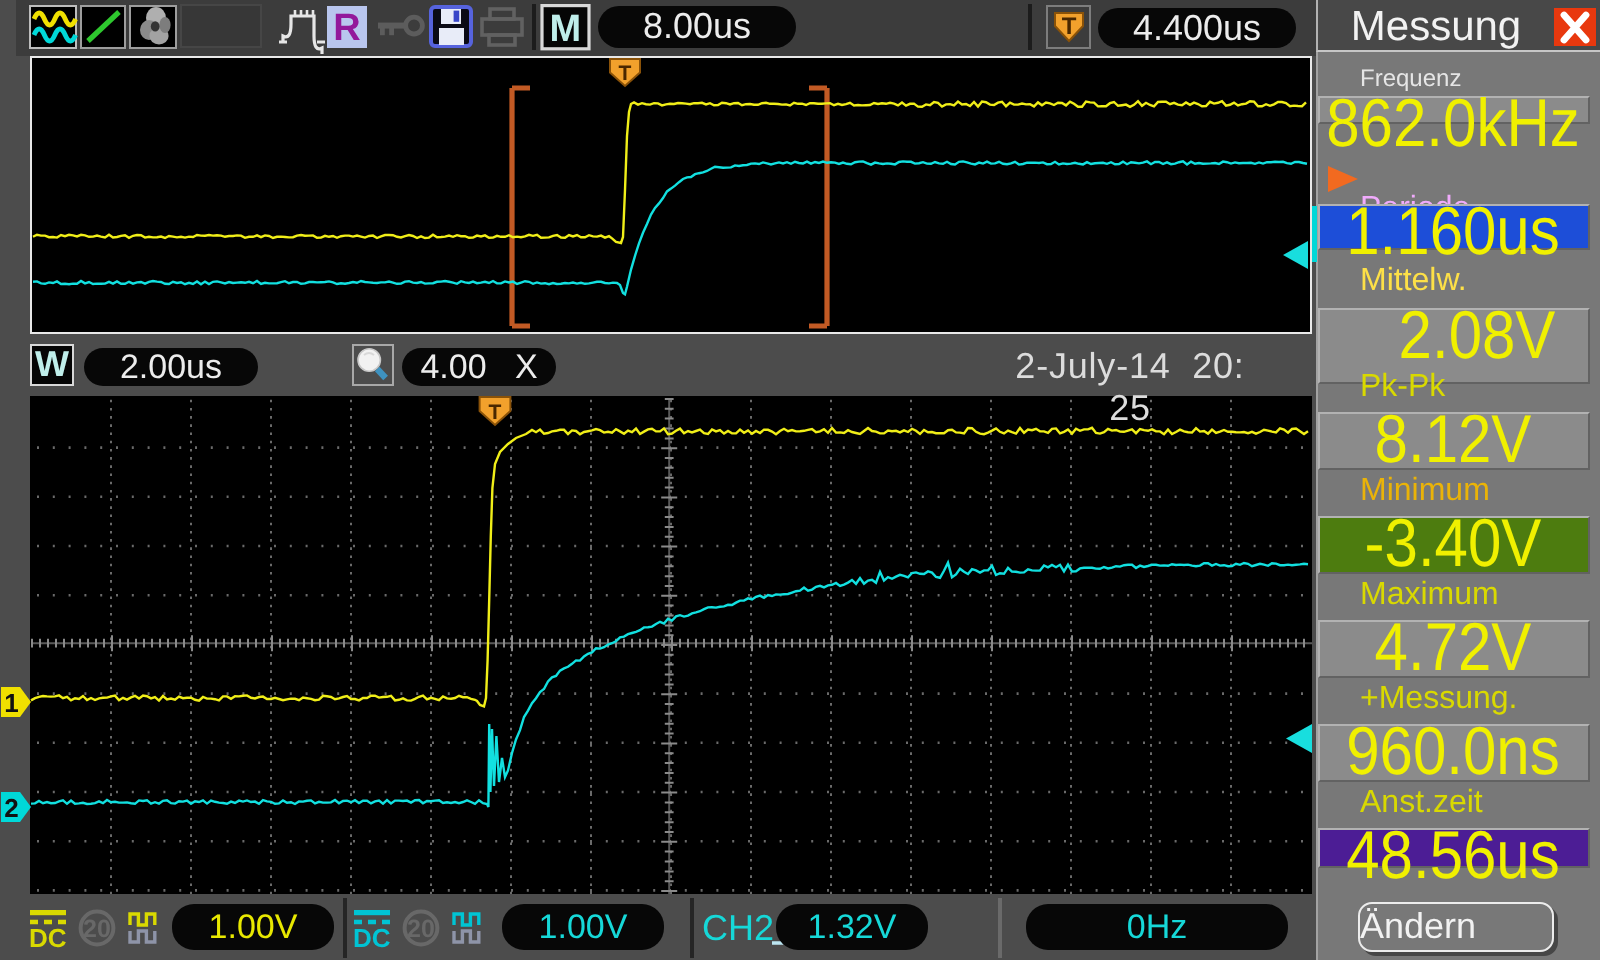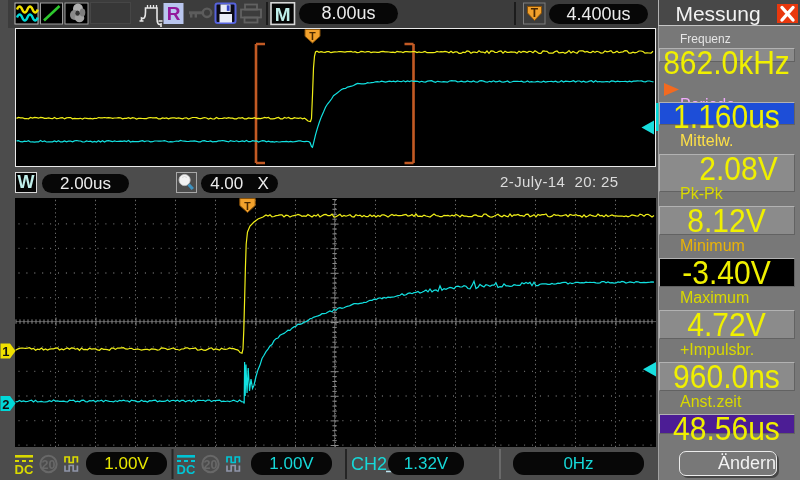--- a/index.html
+++ b/index.html
@@ -85,41 +85,41 @@
   </div>
 <div class="abs" style="left:680px;top:132px;font-size:16px;color:#fde047;">Mittelw.</div>
 <div class="abs" style="left:658.5px;top:154px;width:136px;height:38px;background:#8b8b8b;border-top:1px solid #b2b2b2;border-left:1px solid #b2b2b2;border-right:1px solid #626262;border-bottom:1px solid #626262;box-sizing:border-box;padding-left:24px;">
     <div style="width:100%;height:27px;color:#f0f000;font-size:30px;line-height:27px;text-align:center;transform:scaleY(1.13);transform-origin:50% 60%;">2.08V</div>
   </div>
 <div class="abs" style="left:680px;top:185px;font-size:16px;color:#d9d900;">Pk-Pk</div>
 <div class="abs" style="left:658.5px;top:206px;width:136px;height:29px;background:#8b8b8b;border-top:1px solid #b2b2b2;border-left:1px solid #b2b2b2;border-right:1px solid #626262;border-bottom:1px solid #626262;box-sizing:border-box;">
     <div style="width:100%;height:27px;color:#f0f000;font-size:30px;line-height:27px;text-align:center;transform:scaleY(1.13);transform-origin:50% 60%;">8.12V</div>
   </div>
 <div class="abs" style="left:680px;top:237px;font-size:16px;color:#eab308;">Minimum</div>
-<div class="abs" style="left:658.5px;top:258px;width:136px;height:29px;background:#000000;border-top:1px solid #b2b2b2;border-left:1px solid #b2b2b2;border-right:1px solid #626262;border-bottom:1px solid #626262;box-sizing:border-box;">
+<div class="abs" style="left:658.5px;top:258px;width:136px;height:29px;background:#4d7c0f;border-top:1px solid #b2b2b2;border-left:1px solid #b2b2b2;border-right:1px solid #626262;border-bottom:1px solid #626262;box-sizing:border-box;">
     <div style="width:100%;height:27px;color:#f0f000;font-size:30px;line-height:27px;text-align:center;transform:scaleY(1.13);transform-origin:50% 60%;">-3.40V</div>
   </div>
 <div class="abs" style="left:680px;top:289px;font-size:16px;color:#d9d900;">Maximum</div>
 <div class="abs" style="left:658.5px;top:310px;width:136px;height:29px;background:#8b8b8b;border-top:1px solid #b2b2b2;border-left:1px solid #b2b2b2;border-right:1px solid #626262;border-bottom:1px solid #626262;box-sizing:border-box;">
     <div style="width:100%;height:27px;color:#f0f000;font-size:30px;line-height:27px;text-align:center;transform:scaleY(1.13);transform-origin:50% 60%;">4.72V</div>
   </div>
-<div class="abs" style="left:680px;top:341px;font-size:16px;color:#d9d900;">+Impulsbr.</div>
+<div class="abs" style="left:680px;top:341px;font-size:16px;color:#d9d900;">+Messung.</div>
 <div class="abs" style="left:658.5px;top:362px;width:136px;height:29px;background:#8b8b8b;border-top:1px solid #b2b2b2;border-left:1px solid #b2b2b2;border-right:1px solid #626262;border-bottom:1px solid #626262;box-sizing:border-box;">
     <div style="width:100%;height:27px;color:#f0f000;font-size:30px;line-height:27px;text-align:center;transform:scaleY(1.13);transform-origin:50% 60%;">960.0ns</div>
   </div>
 <div class="abs" style="left:680px;top:393px;font-size:16px;color:#d9d900;">Anst.zeit</div>
 <div class="abs" style="left:658.5px;top:414px;width:136px;height:20px;background:#4c1d95;border-top:1px solid #b2b2b2;border-left:1px solid #b2b2b2;border-right:1px solid #626262;border-bottom:1px solid #626262;box-sizing:border-box;">
     <div style="width:100%;height:27px;color:#f0f000;font-size:30px;line-height:27px;text-align:center;transform:scaleY(1.13);transform-origin:50% 60%;">48.56us</div>
   </div>
 
 <svg class="abs" style="left:655px;top:80px;" width="30" height="60" viewBox="0 0 30 60">
  <path d="M9 3 L24 9.5 L9 16 z" fill="#f26a20"></path>
  <rect x="0" y="23" width="3.5" height="28" fill="#00d8d8"></rect>
 </svg>
-<div class="abs" style="left:679px;top:451px;width:98px;height:25px;border:1.5px solid #ececec;border-radius:7px;box-sizing:border-box;color:#f2f2f2;font-size:18px;line-height:22px;text-align:right;box-shadow:2px 2px 0 rgba(30,30,30,0.55);">Ändern</div>
+<div class="abs" style="left:679px;top:451px;width:98px;height:25px;border:1.5px solid #ececec;border-radius:7px;box-sizing:border-box;color:#f2f2f2;font-size:18px;line-height:22px;text-align:left;box-shadow:2px 2px 0 rgba(30,30,30,0.55);">Ändern</div>
 
 <div class="abs" style="left:14.5px;top:27.5px;width:641px;height:139px;border:1.5px solid #e9e9e9;box-sizing:border-box;background:#000;"></div>
 <svg class="abs" style="left:16px;top:29px;" width="638" height="136" viewBox="16 29 638 136">
   <g fill="none">
     <path d="M256 44 h9 M256 44 V163 M256 163 h9 M413.5 44 h-9 M413.5 44 V163 M413.5 163 h-9" stroke="#c25a24" stroke-width="2.6"></path>
     <polyline points="16.5,118.4 18.5,117.4 20.5,117.8 22.5,117.8 24.5,118.6 26.5,118.5 28.5,118.8 30.5,117.5 32.5,118.1 34.5,117.4 36.5,117.7 38.5,118.2 40.5,117.4 42.5,117.7 44.5,118.4 46.5,118.3 48.5,117.8 50.5,118.3 52.5,118.7 54.5,117.4 56.5,118.7 58.5,118.5 60.5,117.9 62.5,117.6 64.5,118.9 66.5,117.9 68.5,117.5 70.5,117.6 72.5,118.8 74.5,118.4 76.5,118.7 78.5,118.6 80.5,118.3 82.5,119.0 84.5,118.0 86.5,118.3 88.5,118.7 90.5,118.4 92.5,118.8 94.5,118.3 96.5,118.5 98.5,117.5 100.5,117.8 102.5,117.9 104.5,117.5 106.5,117.8 108.5,117.6 110.5,117.8 112.5,118.4 114.5,118.0 116.5,118.0 118.5,117.7 120.5,117.8 122.5,118.9 124.5,118.4 126.5,118.4 128.5,117.7 130.5,118.6 132.5,117.7 134.5,118.0 136.5,119.0 138.5,118.4 140.5,118.3 142.5,118.5 144.5,118.7 146.5,118.6 148.5,117.8 150.5,117.5 152.5,117.9 154.5,117.8 156.5,117.7 158.5,118.9 160.5,118.8 162.5,117.9 164.5,118.4 166.5,118.0 168.5,118.9 170.5,118.1 172.5,117.8 174.5,117.8 176.5,118.3 178.5,117.8 180.5,118.3 182.5,118.8 184.5,118.0 186.5,117.8 188.5,119.0 190.5,118.2 192.5,117.5 194.5,117.5 196.5,117.6 198.5,118.4 200.5,118.7 202.5,118.1 204.5,117.5 206.5,118.0 208.5,119.0 210.5,118.2 212.5,119.0 214.5,118.8 216.5,117.4 218.5,118.6 220.5,118.5 222.5,118.3 224.5,117.8 226.5,118.4 228.5,117.6 230.5,118.1 232.5,118.1 234.5,118.9 236.5,118.8 238.5,117.8 240.5,118.2 242.5,117.7 244.5,118.9 246.5,118.8 248.5,117.9 250.5,118.4 252.5,118.4 254.5,117.6 256.5,118.6 258.5,118.3 260.5,118.6 262.5,118.2 264.5,117.4 266.5,117.9 268.5,117.4 270.5,118.9 272.5,118.8 274.5,118.7 276.5,117.9 278.5,117.5 280.5,118.8 282.5,118.9 284.5,117.5 286.5,118.2 288.5,117.5 290.5,118.6 292.5,118.6 294.5,117.6 296.5,118.2 298.5,118.3 300.5,117.8 302.5,118.8 304.5,118.1 306.0,119.2 308.0,121.0 310.5,121.5 311.5,118.5 312.5,95.0 313.5,68.0 314.5,56.0 315.5,52.0 317.0,51.2 319.0,52.3 321.0,51.6 323.0,52.1 325.0,52.3 327.0,51.6 329.0,51.7 331.0,52.7 333.0,52.2 335.0,51.9 337.0,52.0 339.0,51.5 341.0,51.6 343.0,51.8 345.0,52.1 347.0,51.6 349.0,51.6 351.0,51.4 353.0,52.2 355.0,51.6 357.0,52.6 359.0,52.5 361.0,51.4 363.0,51.6 365.0,52.2 367.0,51.6 369.0,51.5 371.0,52.6 373.0,52.1 375.0,52.0 377.0,52.4 379.0,52.4 381.0,51.6 383.0,51.4 385.0,51.9 387.0,51.9 389.0,52.0 391.0,52.3 393.0,52.2 395.0,52.7 397.0,51.4 399.0,51.9 401.0,51.8 403.0,52.5 405.0,51.6 407.0,51.6 409.0,51.9 411.0,51.9 413.0,51.7 415.0,51.6 417.0,52.6 419.0,51.9 421.0,52.5 423.0,52.1 425.0,51.4 427.0,52.7 429.0,52.5 431.0,52.7 433.0,52.6 435.0,52.5 437.0,51.5 439.0,52.0 441.0,51.6 443.0,51.9 445.0,51.4 447.0,51.8 449.0,52.7 451.0,51.3 453.0,52.8 455.0,51.9 457.0,51.8 459.0,53.3 461.0,53.4 463.0,52.2 465.0,52.6 467.0,51.0 469.0,51.4 471.0,53.3 473.0,52.2 475.0,52.1 477.0,52.7 479.0,50.8 481.0,52.2 483.0,52.0 485.0,53.0 487.0,51.0 489.0,53.3 491.0,50.8 493.0,51.1 495.0,52.3 497.0,52.5 499.0,51.3 501.0,50.9 503.0,53.1 505.0,51.3 507.0,52.3 509.0,52.3 511.0,51.8 513.0,52.2 515.0,52.1 517.0,53.2 519.0,51.2 521.0,52.6 523.0,51.3 525.0,51.7 527.0,52.5 529.0,51.4 531.0,51.5 533.0,52.7 535.0,50.8 537.0,51.9 539.0,53.4 541.0,53.4 543.0,50.8 545.0,51.2 547.0,51.3 549.0,53.2 551.0,53.1 553.0,53.1 555.0,51.6 557.0,51.0 559.0,52.9 561.0,52.6 563.0,52.3 565.0,53.4 567.0,52.4 569.0,50.6 571.0,52.9 573.0,51.4 575.0,52.5 577.0,53.2 579.0,51.0 581.0,50.9 583.0,50.9 585.0,52.1 587.0,51.4 589.0,52.3 591.0,52.6 593.0,51.2 595.0,52.4 597.0,51.3 599.0,52.0 601.0,53.1 603.0,53.0 605.0,50.9 607.0,51.8 609.0,51.4 611.0,50.6 613.0,52.8 615.0,52.4 617.0,51.3 619.0,52.7 621.0,52.1 623.0,51.8 625.0,50.6 627.0,50.8 629.0,53.1 631.0,53.1 633.0,52.1 635.0,52.9 637.0,52.2 639.0,51.0 641.0,51.0 643.0,51.5 645.0,53.1 647.0,52.8 649.0,53.0 651.0,53.1 653.0,51.2" stroke="#f0ee18" stroke-width="1.2"></polyline>
     <polyline points="16.5,140.9 18.5,140.7 20.5,141.7 22.5,141.9 24.5,141.2 26.5,141.5 28.5,140.7 30.5,142.0 32.5,141.9 34.5,142.1 36.5,141.8 38.5,141.9 40.5,140.5 42.5,141.7 44.5,141.0 46.5,142.0 48.5,141.8 50.5,141.9 52.5,141.8 54.5,140.9 56.5,141.8 58.5,140.7 60.5,141.9 62.5,141.9 64.5,140.9 66.5,141.8 68.5,141.2 70.5,141.0 72.5,141.8 74.5,140.9 76.5,140.5 78.5,140.8 80.5,141.0 82.5,141.9 84.5,142.0 86.5,140.9 88.5,141.5 90.5,141.1 92.5,142.1 94.5,141.4 96.5,142.0 98.5,140.7 100.5,142.1 102.5,140.8 104.5,142.0 106.5,140.9 108.5,140.7 110.5,141.2 112.5,141.7 114.5,141.0 116.5,141.5 118.5,141.3 120.5,141.1 122.5,141.4 124.5,140.9 126.5,141.6 128.5,140.5 130.5,142.0 132.5,141.4 134.5,141.7 136.5,141.7 138.5,141.6 140.5,141.1 142.5,140.6 144.5,141.6 146.5,141.0 148.5,141.0 150.5,141.9 152.5,141.7 154.5,141.0 156.5,141.0 158.5,141.2 160.5,141.1 162.5,141.0 164.5,140.7 166.5,141.2 168.5,142.0 170.5,141.6 172.5,141.9 174.5,141.5 176.5,141.0 178.5,141.4 180.5,140.5 182.5,141.0 184.5,141.2 186.5,141.4 188.5,141.5 190.5,141.2 192.5,141.2 194.5,140.8 196.5,141.3 198.5,141.9 200.5,141.8 202.5,140.8 204.5,140.6 206.5,141.3 208.5,141.5 210.5,141.0 212.5,141.8 214.5,141.7 216.5,141.6 218.5,140.9 220.5,140.8 222.5,140.5 224.5,140.9 226.5,141.3 228.5,141.9 230.5,140.6 232.5,141.2 234.5,141.5 236.5,140.8 238.5,141.6 240.5,141.3 242.5,140.9 244.5,141.5 246.5,140.5 248.5,141.7 250.5,141.7 252.5,140.7 254.5,141.2 256.5,140.8 258.5,142.0 260.5,141.3 262.5,140.6 264.5,140.9 266.5,141.9 268.5,141.2 270.5,141.8 272.5,141.6 274.5,142.1 276.5,141.5 278.5,142.0 280.5,141.9 282.5,141.5 284.5,141.7 286.5,141.3 288.5,141.8 290.5,141.4 292.5,141.9 294.5,141.7 296.5,141.3 298.5,140.9 300.5,140.9 302.5,141.5 304.5,141.7 306.5,141.3 308.5,141.5 310.0,142.5 311.5,146.5 312.5,147.2 313.5,143.4 315.5,134.8 317.5,127.9 319.5,121.7 321.5,116.4 323.5,112.0 325.5,107.3 327.5,104.0 329.5,101.7 331.5,99.0 333.5,95.7 335.5,94.3 337.5,92.8 339.5,91.1 341.5,89.5 343.5,88.7 345.5,88.5 347.5,87.1 349.5,86.6 351.5,86.2 353.5,85.5 355.5,84.4 357.5,83.4 359.5,83.6 361.5,83.9 363.5,83.8 365.5,83.7 367.5,82.7 369.5,83.0 371.5,82.6 373.5,82.5 375.5,81.8 377.5,81.7 379.5,82.0 381.5,81.2 383.5,81.7 385.5,82.2 387.5,81.7 389.5,81.2 391.5,81.7 393.5,81.1 395.5,81.9 397.5,80.9 399.5,81.5 401.5,81.7 403.5,80.8 405.5,81.8 407.5,81.0 409.5,81.5 411.5,80.8 413.5,81.4 415.5,81.1 417.5,81.3 419.5,82.0 421.5,81.3 423.5,81.9 425.5,82.1 427.5,81.1 429.5,80.8 431.5,80.7 433.5,81.6 435.5,82.3 437.5,81.3 439.5,81.7 441.5,82.0 443.5,81.7 445.5,81.9 447.5,82.2 449.5,81.0 451.5,80.7 453.5,80.9 455.5,80.9 457.5,81.8 459.5,81.6 461.5,81.1 463.5,81.8 465.5,81.9 467.5,81.0 469.5,81.7 471.5,81.9 473.5,80.9 475.5,82.0 477.5,82.2 479.5,80.9 481.5,80.7 483.5,81.2 485.5,81.8 487.5,82.2 489.5,81.3 491.5,81.8 493.5,80.8 495.5,81.8 497.5,81.7 499.5,80.9 501.5,81.9 503.5,82.1 505.5,81.7 507.5,80.9 509.5,82.3 511.5,82.0 513.5,81.3 515.5,81.4 517.5,81.3 519.5,81.5 521.5,81.2 523.5,82.1 525.5,82.0 527.5,80.9 529.5,82.2 531.5,81.7 533.5,82.0 535.5,81.8 537.5,81.4 539.5,81.9 541.5,82.2 543.5,81.1 545.5,82.0 547.5,81.6 549.5,81.5 551.5,81.4 553.5,81.9 555.5,81.1 557.5,82.1 559.5,82.0 561.5,80.8 563.5,82.1 565.5,81.1 567.5,81.4 569.5,81.7 571.5,81.3 573.5,80.7 575.5,82.1 577.5,81.0 579.5,81.0 581.5,82.0 583.5,81.2 585.5,82.1 587.5,81.8 589.5,81.1 591.5,80.7 593.5,82.2 595.5,80.8 597.5,81.9 599.5,81.5 601.5,81.9 603.5,81.8 605.5,81.7 607.5,81.5 609.5,82.0 611.5,80.8 613.5,81.1 615.5,81.8 617.5,81.2 619.5,81.6 621.5,81.5 623.5,81.5 625.5,81.4 627.5,81.9 629.5,81.2 631.5,81.8 633.5,81.1 635.5,81.1 637.5,80.9 639.5,81.0 641.5,80.9 643.5,81.6 645.5,81.9 647.5,81.0 649.5,81.0 651.5,81.5 653.5,81.9" stroke="#12e0e0" stroke-width="1.2"></polyline>
   </g>
   <path d="M305 29.5 h15 v6.8 l-7.5 6.7 l-7.5 -6.7 z" fill="#f2a12c" stroke="#8a5208"></path>
   <text x="312.5" y="40" font-size="10.5" font-weight="bold" fill="#4a2800" text-anchor="middle">T</text>
@@ -150,21 +150,21 @@
 
 <div class="abs" style="left:15px;top:171.5px;width:22px;height:21px;background:#050505;border:1.5px solid #d8d8d8;box-sizing:border-box;color:#bfeeea;font-size:18px;font-weight:bold;text-align:center;line-height:19px;">W</div>
 <div class="pill" style="left:42px;top:174px;width:87px;height:19px;font-size:17px;line-height:19px;">2.00us</div>
 <div class="abs" style="left:176px;top:172px;width:21px;height:20.5px;background:#4c4c4c;border:1.5px solid #a8a8a8;box-sizing:border-box;"></div>
 <svg class="abs" style="left:176px;top:172px;" width="21" height="20.5" viewBox="0 0 21 20.5">
   <circle cx="8.6" cy="8" r="5.6" fill="#f2f2f2" stroke="#c8c8c8" stroke-width="0.8"></circle>
   <path d="M6 5.5 q2.5 -2 5 0" stroke="#d8d8d8" fill="none"></path>
   <path d="M12.6 12.5 L16.8 17" stroke="#3e92c0" stroke-width="3.2"></path>
 </svg>
 <div class="pill" style="left:201px;top:174px;width:77px;height:19px;font-size:17px;line-height:19px;">4.00&nbsp;&nbsp;&nbsp;X</div>
-<div class="abs" style="left:500px;top:173px;width:130px;height:16px;color:#dcdcdc;font-size:15px;letter-spacing:.4px;">2-July-14&nbsp;&nbsp;20: 25</div>
+<div class="abs" style="left:500px;top:173px;width:130px;height:16px;color:#dcdcdc;font-size:18px;letter-spacing:.4px;text-align:center;">2-July-14&nbsp;&nbsp;20: 25</div>
 
 <svg class="abs" style="left:0;top:448px;" width="658" height="32" viewBox="0 448 658 32">
 
   <rect x="15" y="455" width="18" height="2.6" fill="#d9d900"></rect>
   <path d="M15 461 h4 m3 0 h4 m3 0 h4" stroke="#d9d900" stroke-width="2.2"></path>
   <text x="14.5" y="473.5" font-size="13" font-weight="bold" fill="#d9d900">DC</text>
 
   <circle cx="48.5" cy="464" r="8.2" fill="none" stroke="#686868" stroke-width="2"></circle>
   <text x="48.5" y="468.6" font-size="12.5" font-weight="bold" fill="#686868" text-anchor="middle">20</text>
 

